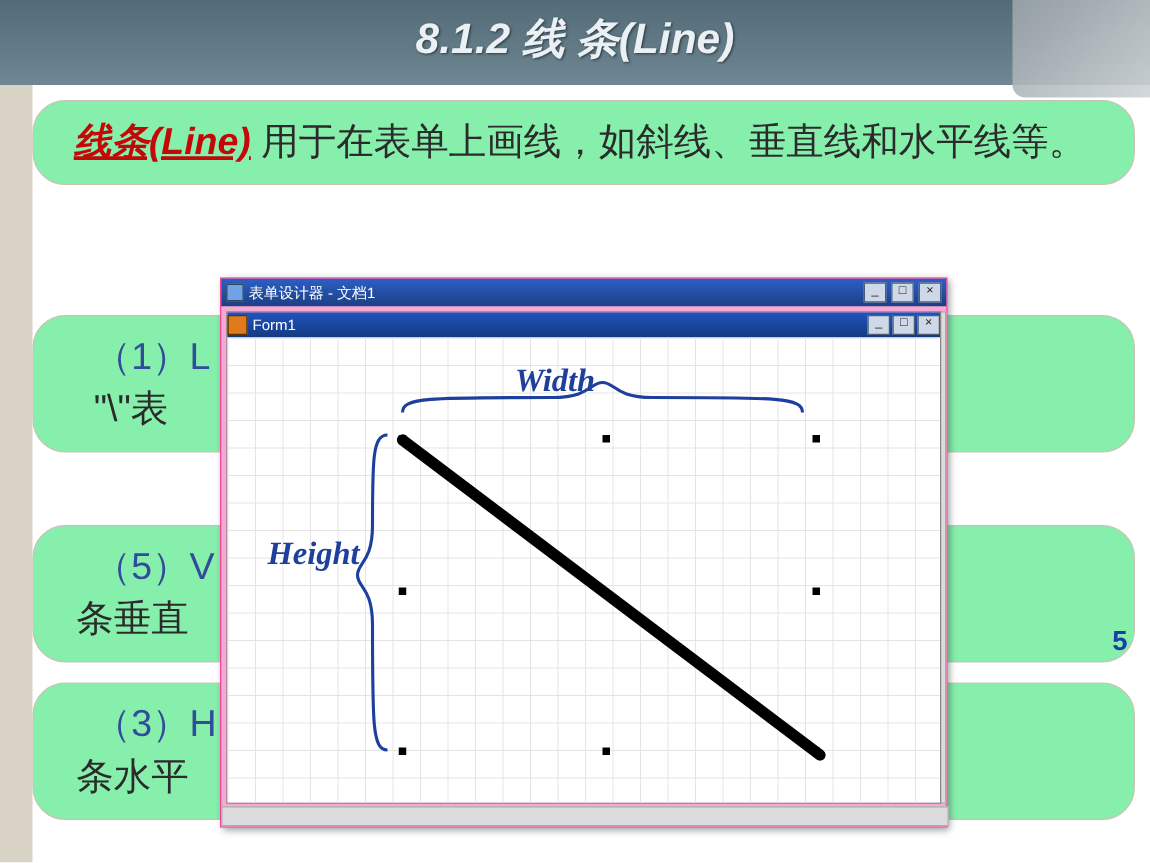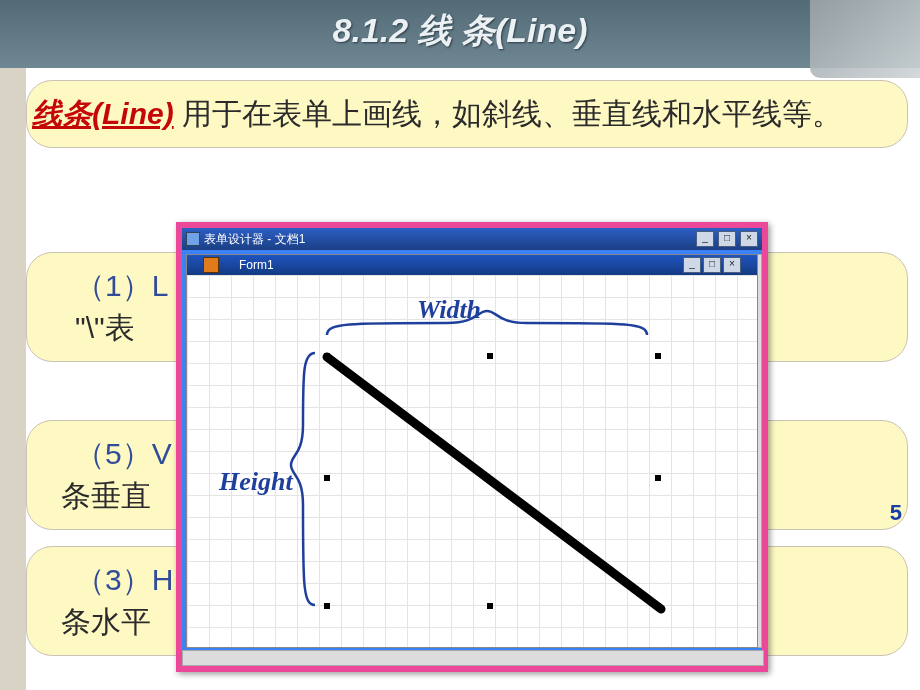--- a/index.html
+++ b/index.html
@@ -1,45 +1,45 @@
 <!DOCTYPE html>
 <html><head>
 <meta charset="utf-8">
 <style>
 html,body{margin:0;padding:0;width:920px;height:690px;font-family:"Microsoft YaHei",SimSun,sans-serif;overflow:hidden;background:#fff}
 .slide{position:relative;width:920px;height:540px;background:#fff}
 .topband{position:absolute;left:0;top:0;width:920px;height:68px;background:linear-gradient(#536b77,#6e8793)}
 .title{position:absolute;left:0;top:8px;width:920px;text-align:center;font-size:34px;font-weight:bold;font-style:italic;color:#eaf0f3;text-shadow:1px 1px 2px #2d3c44}
 .decor{position:absolute;right:0;top:0;width:110px;height:78px;background:linear-gradient(135deg,#9aa3a7,#cfd5d7);border-bottom-left-radius:10px;opacity:.9}
 .leftstrip{position:absolute;left:0;top:68px;width:26px;height:622px;background:#d9d3c6}
-.block{position:absolute;left:26px;right:12px;border:1px solid #c9c3b6;border-radius:26px;padding:12px 5px;font-size:30px;color:#2b2b2b;background:#fef9c3;line-height:1.4}
+.block{position:absolute;left:26px;right:12px;border:1px solid #c9c3b6;border-radius:26px;padding:12px 32px;font-size:30px;color:#2b2b2b;background:#86efac;line-height:1.4}
 .block1{top:80px}
 .block2{top:252px}
 .block3{top:420px}
 .block4{top:546px}
 .kw{color:#c40808;font-weight:bold;font-style:italic;text-decoration:underline}
 .uline{}
 .emph{color:#314d99;font-weight:normal}
 .bullet{position:absolute;left:36px;width:28px;height:28px;border-radius:50%;border:2px solid #333;box-sizing:border-box}
 .b-red{top:270px;background:radial-gradient(circle at 35% 35%,#ffbfa8,#c13b10 70%)}
 .b-yellow{top:436px;background:radial-gradient(circle at 35% 35%,#fff1a6,#d2c21f 70%)}
 .b-green{top:564px;background:radial-gradient(circle at 35% 35%,#a8f3a8,#1f8f1f 70%)}
 .pagenum{position:absolute;right:18px;bottom:14px;font-size:22px;font-weight:bold;color:#1a3ea8}
-.win{position:absolute;left:176px;top:222px;width:580px;height:438px;background:#3b82f6;border:6px solid #ec4899;box-shadow:2px 2px 6px rgba(0,0,0,.4)}
+.win{position:absolute;left:176px;top:222px;width:580px;height:438px;background:#f9a8d4;border:1px solid #ec4899;box-shadow:2px 2px 6px rgba(0,0,0,.4)}
 .win-title{height:22px;background:linear-gradient(#2c5fc4,#1b3f85);color:#fff;font-size:12px;display:flex;align-items:center;padding:0 4px;gap:4px}
 .win-title .spacer{flex:1}
 .win-btn{width:16px;height:14px;background:#cfd8e6;border:1px solid #4a5d7d;font-size:10px;line-height:12px;text-align:center;color:#222}
 .form-outer{position:absolute;left:4px;top:26px;right:4px;bottom:18px;border:1px solid #888}
-.form-title{height:20px;background:linear-gradient(#1f54c0,#133a81);color:#fff;font-size:12px;display:flex;align-items:center;padding:0 16px;gap:20px}
+.form-title{height:20px;background:linear-gradient(#1f54c0,#133a81);color:#fff;font-size:12px;display:flex;align-items:center;padding:0 0;gap:4px}
 .fox{width:14px;height:14px;background:#e07b1c;border:1px solid #5b3200}
 .form-btns{margin-left:auto;display:flex;gap:2px}
 .form-canvas{position:relative;height:calc(100% - 20px);background-image:linear-gradient(#e4e4e4 1px,transparent 1px),linear-gradient(90deg,#e4e4e4 1px,transparent 1px);background-size:22px 22px;background-color:#fff}
 .lbl{position:absolute;font-size:26px;font-style:italic;font-weight:bold;color:#1e3f9c;font-family:"Times New Roman",serif}
 .lbl-w{left:230px;top:20px}
-.lbl-h{left:32px;top:192px}
+.lbl-h{left:32px;top:158px}
 .scrollstub{position:absolute;background:#dcdcdc;border:1px solid #aaa}
 .sc-r{right:0;top:26px;width:14px;height:392px}
 .sc-b{left:0;bottom:0;height:14px;width:580px}
 </style>
 </head>
 <body>
 
 <div class="slide">
   <div class="topband"></div>
   <div class="decor"></div>

